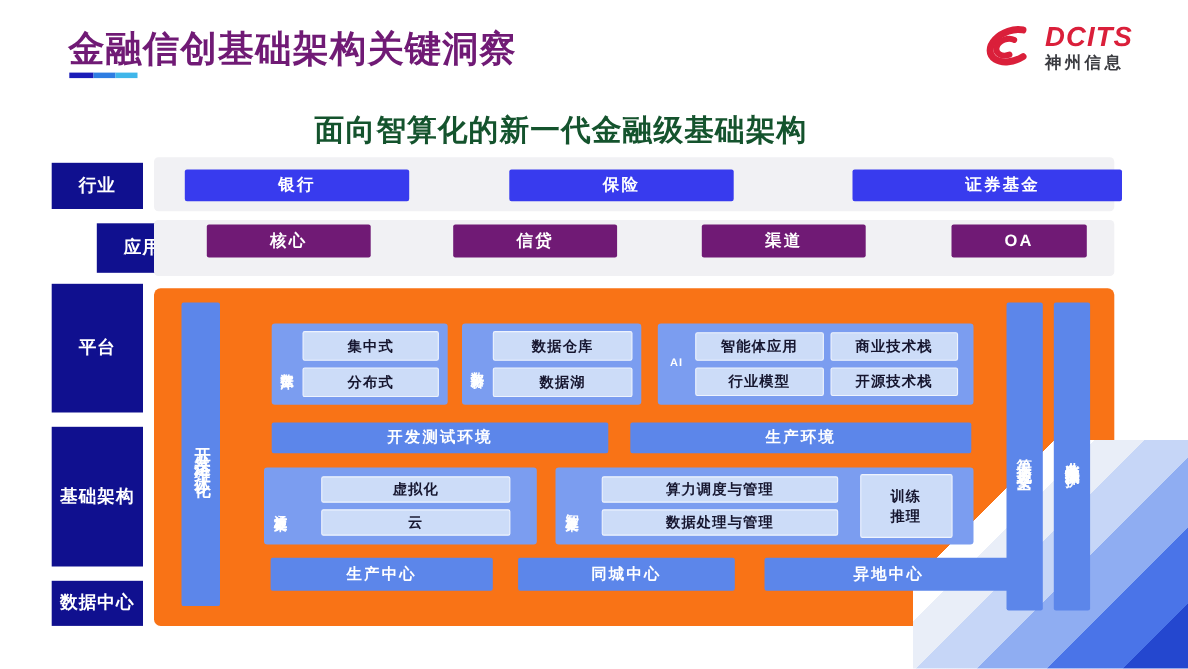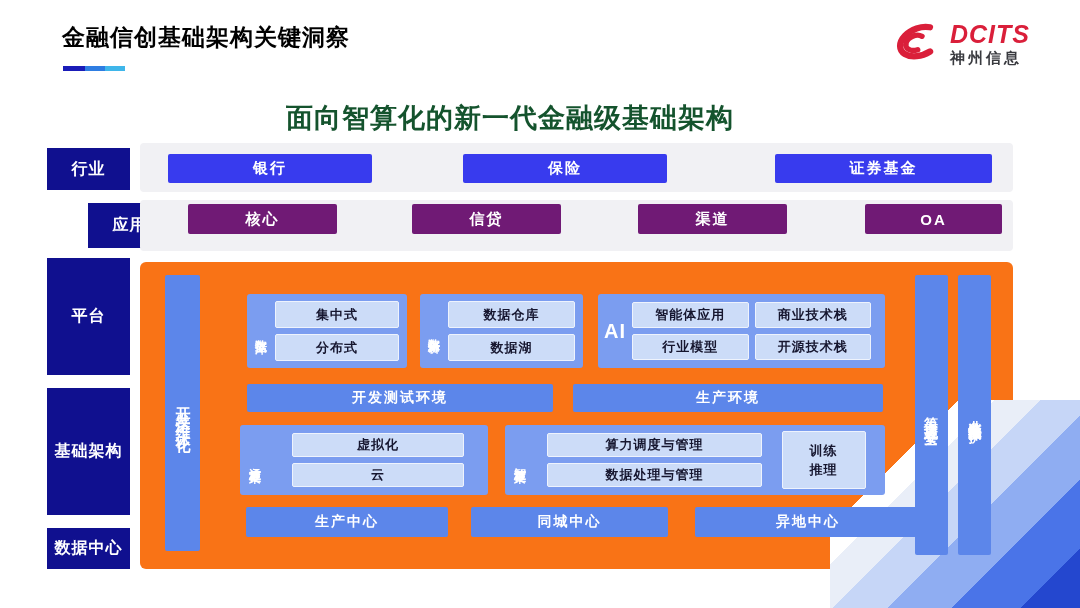--- a/index.html
+++ b/index.html
@@ -1,20 +1,20 @@
 <!DOCTYPE html>
 <html><head>
 <meta charset="utf-8">
 <style>
   html,body{margin:0;padding:0;background:#ffffff;}
   body{font-family:"Liberation Sans","DejaVu Sans",sans-serif;}
   .slide{position:relative;width:1080px;height:608px;background:#ffffff;overflow:hidden;}
 
   
-  .title{position:absolute;left:62px;top:22px;font-size:23px;font-weight:bold;color:#000000;letter-spacing:1px;}
+  .title{position:absolute;left:62px;top:22px;font-size:33px;font-weight:bold;color:#701a75;letter-spacing:1px;}
   .underline{position:absolute;left:63px;top:66px;height:5px;display:flex;}
   .underline span{display:block;height:5px;}
   .u1{width:22px;background:#1a1cb8;}
   .u2{width:20px;background:#2e7de2;}
   .u3{width:20px;background:#3fb6ea;}
   .logo{position:absolute;left:888px;top:18px;display:flex;align-items:center;gap:8px;}
   .logo-text{display:flex;flex-direction:column;line-height:1.05;}
   .logo-brand{font-size:25px;font-weight:bold;font-style:italic;color:#da1f3a;letter-spacing:1px;text-align:center;}
   .logo-company{font-size:15px;font-weight:bold;color:#3a3b40;letter-spacing:3px;margin-top:3px;}
 
@@ -39,21 +39,21 @@
   .vbar{position:absolute;background:#5c86ea;color:#ffffff;font-weight:bold;border-radius:2px;
     display:flex;align-items:center;justify-content:center;
     writing-mode:vertical-rl;text-orientation:upright;}
   .devops{left:25px;top:13px;width:35px;height:276px;font-size:15px;letter-spacing:5px;}
   .rbar{top:13px;width:33px;height:280px;font-size:14px;letter-spacing:3px;}
 
   
   .group{position:absolute;background:#7b9df0;border-radius:3px;display:flex;align-items:stretch;}
   .group-label{writing-mode:vertical-rl;text-orientation:upright;color:#ffffff;font-weight:bold;font-size:12px;
     display:flex;align-items:center;justify-content:center;letter-spacing:1px;line-height:1;}
-  .group-label.h{writing-mode:horizontal-tb;font-size:20px;border-radius:17px;}
+  .group-label.h{writing-mode:horizontal-tb;font-size:10px;border-radius:17px;}
   .inner-box{background:#ccdcf8;border:1px solid #eef3fd;border-radius:2px;color:#16162f;
     font-size:13px;font-weight:bold;display:flex;align-items:center;justify-content:center;letter-spacing:1px;}
 
   .env-bar{position:absolute;top:122px;height:28px;background:#5c86ea;color:#ffffff;font-weight:bold;font-size:14px;
     display:flex;align-items:center;justify-content:center;letter-spacing:2px;border-radius:2px;}
   .center-btn{position:absolute;top:245px;height:30px;background:#5c86ea;color:#ffffff;font-weight:bold;font-size:14px;
     display:flex;align-items:center;justify-content:center;letter-spacing:2px;border-radius:2px;}
 
   .multiline{white-space:pre-line;text-align:center;line-height:1.5;}
 
@@ -97,27 +97,27 @@
 
   <div class="navy-label" style="top:148px;height:42px;">行业</div>
   <div class="navy-label" style="top:203px;height:45px;margin-left:41px;">应用</div>
   <div class="navy-label" style="top:258px;height:117px;">平台</div>
   <div class="navy-label" style="top:388px;height:127px;">基础架构</div>
   <div class="navy-label" style="top:528px;height:41px;">数据中心</div>
 
   <div class="strip" style="top:143px;height:49px;"></div>
   <div class="btn btn-primary" style="left:168px;width:204px;">银行</div>
   <div class="btn btn-primary" style="left:463px;width:204px;">保险</div>
-  <div class="btn btn-primary" style="left:775px;width:217px;">证券基金</div>
+  <div class="btn btn-primary" style="left:775px;width:217px;padding-left:28px;">证券基金</div>
 
   <div class="strip" style="top:200px;height:51px;"></div>
   <div class="btn btn-secondary" style="left:168px;width:149px;">核心</div>
   <div class="btn btn-secondary" style="left:392px;width:149px;">信贷</div>
   <div class="btn btn-secondary" style="left:618px;width:149px;">渠道</div>
-  <div class="btn btn-secondary" style="left:845px;width:137px;">OA</div>
+  <div class="btn btn-secondary" style="left:845px;width:123px;">OA</div>
 
   <div class="panel">
 
     <div class="vbar devops">开发运维一体化</div>
 
     <div class="group" style="left:107px;top:32px;width:160px;height:74px;">
       <div class="group-label" style="width:28px;">数据库</div>
       <div style="flex:1;display:flex;flex-direction:column;justify-content:center;gap:6px;padding:7px 8px 7px 0;">
         <div class="inner-box" style="height:26px;">集中式</div>
         <div class="inner-box" style="height:26px;">分布式</div>

